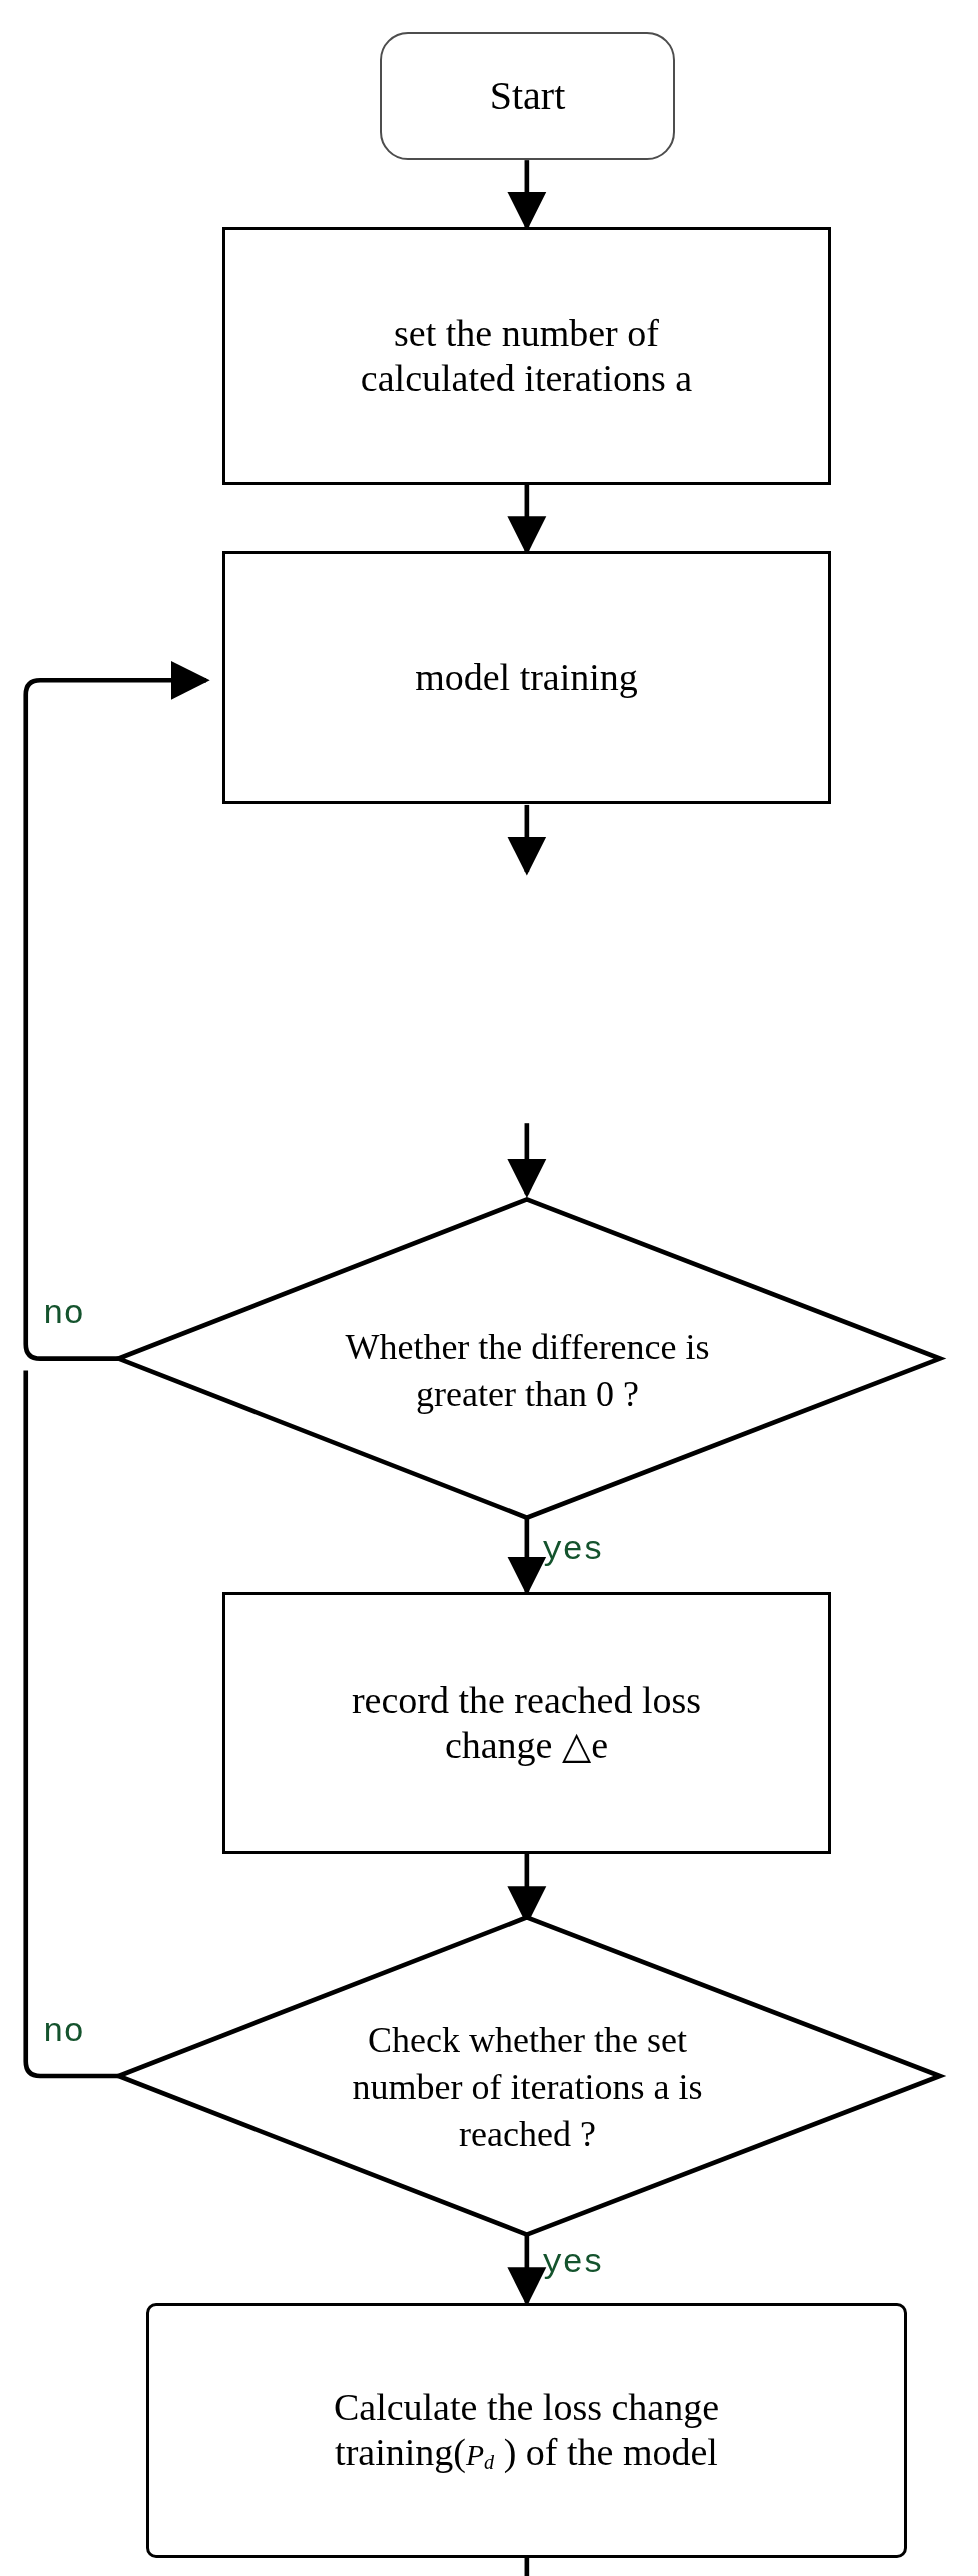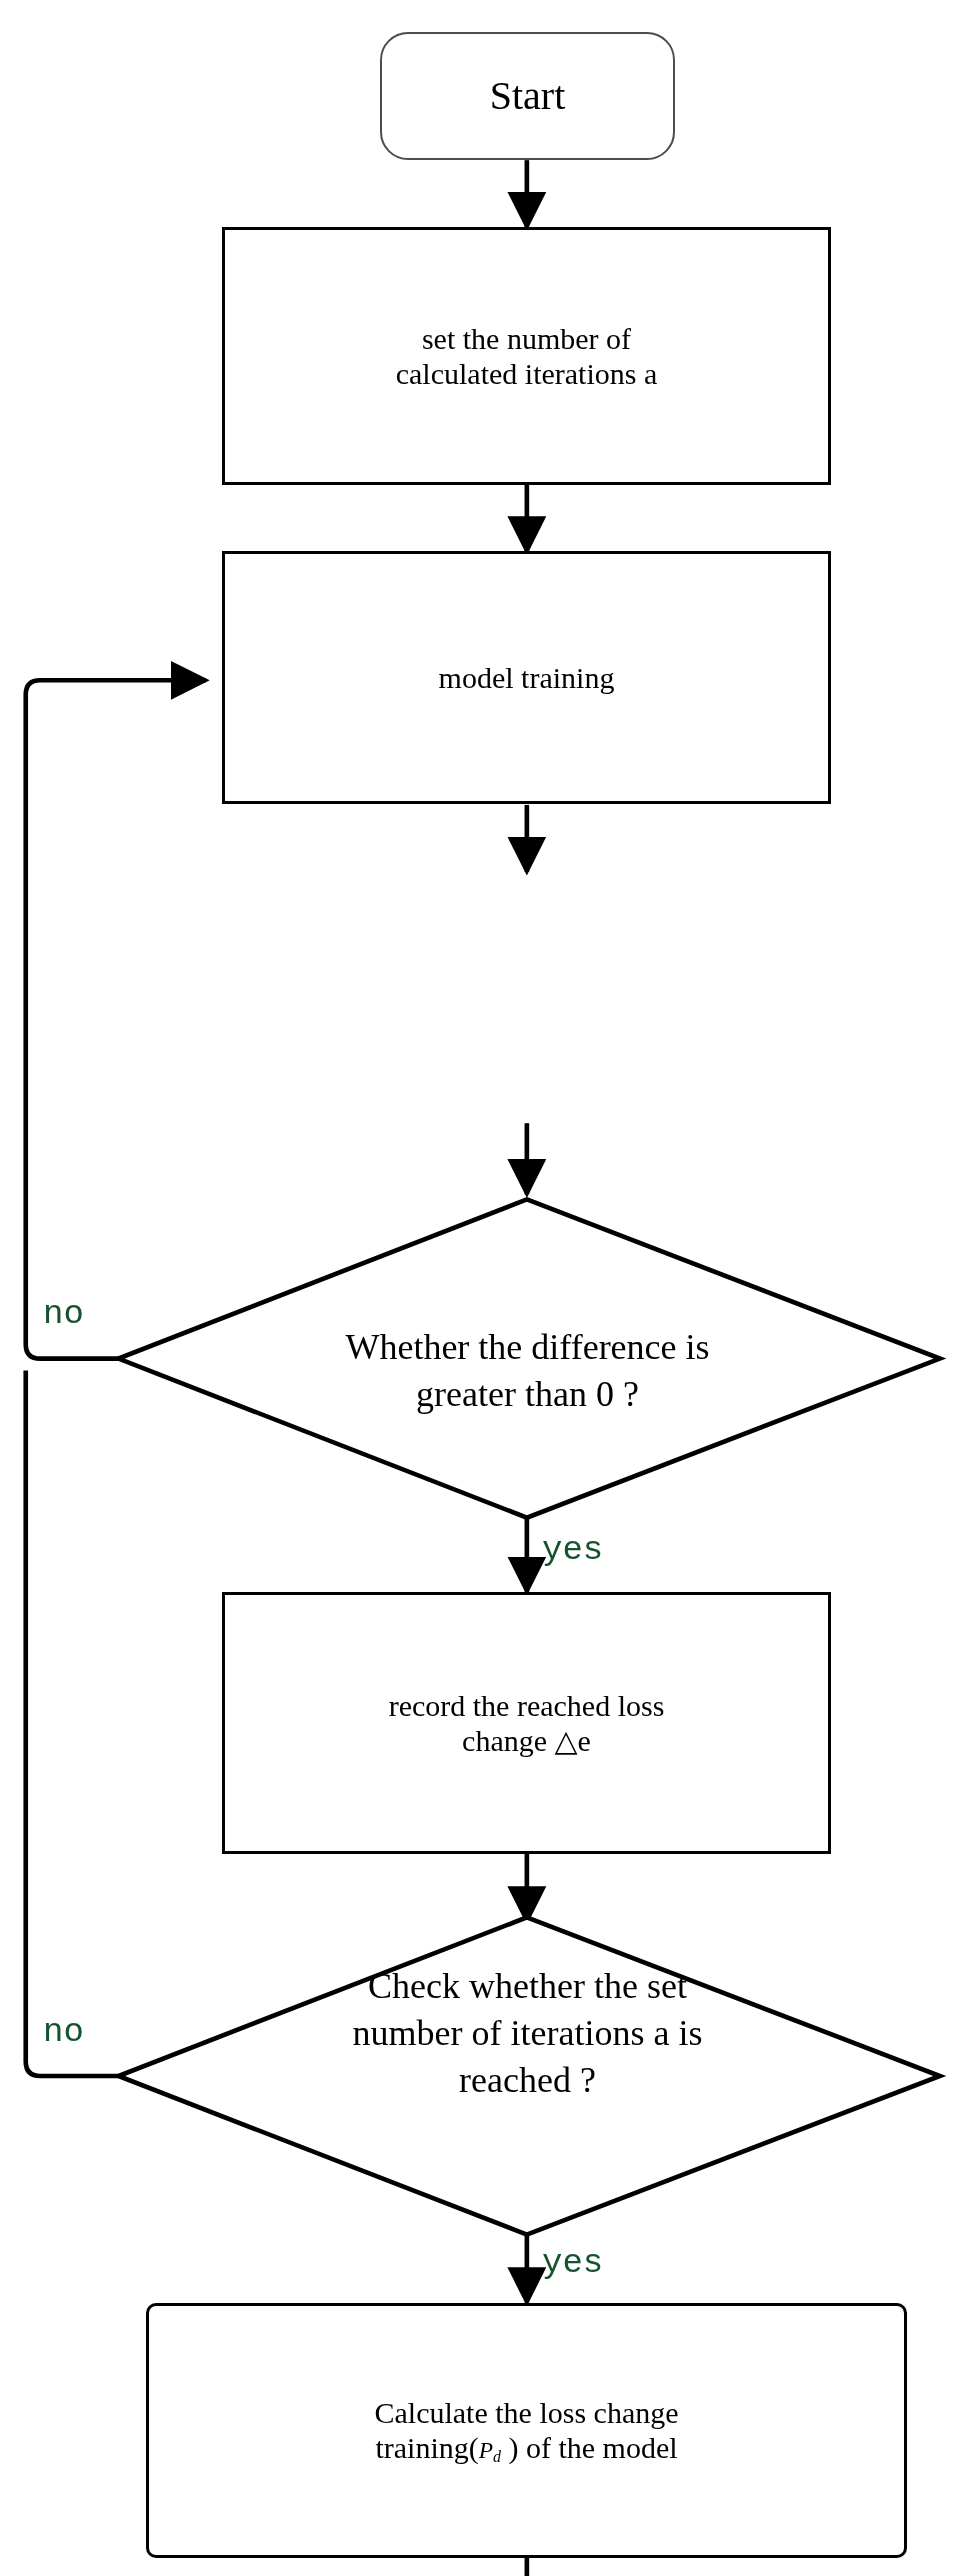--- a/index.html
+++ b/index.html
@@ -47,21 +47,21 @@
   .node-text {
     display: block;
     line-height: 1.18;
     white-space: pre-line;
     padding: 0 7.2px;
   }
   .terminator-text {
     font-size: 40px;
   }
   .process-text {
-    font-size: 30px;
+    font-size: 38px;
   }
   .decision-text-wrap {
     position: absolute;
     display: flex;
     align-items: center;
     justify-content: center;
     text-align: center;
     pointer-events: none;
   }
   .decision-text {
@@ -143,21 +143,21 @@
   <div class="decision-text-wrap" style="left:213px; top:1241px; width:629px; height:237px;">
     <span class="decision-text">Whether the difference is
 greater than 0 ?</span>
   </div>
 
   <div class="node node-process" style="left:222px; top:1592px; width:609px; height:262px;">
     <span class="node-text process-text">record the reached loss
 change △e</span>
   </div>
 
-  <div class="decision-text-wrap" style="left:213px; top:1887px; width:629px; height:270px;">
+  <div class="decision-text-wrap" style="left:213px; top:1941px; width:629px; height:270px;">
     <span class="decision-text">Check whether the set
 number of iterations a is
 reached ?</span>
   </div>
 
   <div class="node node-process" style="left:146px; top:2303px; width:761px; height:255px;border-radius:10px;">
     <span class="node-text process-text"><span>Calculate the loss change</span><br><span>training(</span><span class="sub"><span>P</span><sub>d</sub></span><span> ) of the model</span></span>
   </div>
 
   <div class="edge-label" style="left:43px; top:1297px;">no</div>

